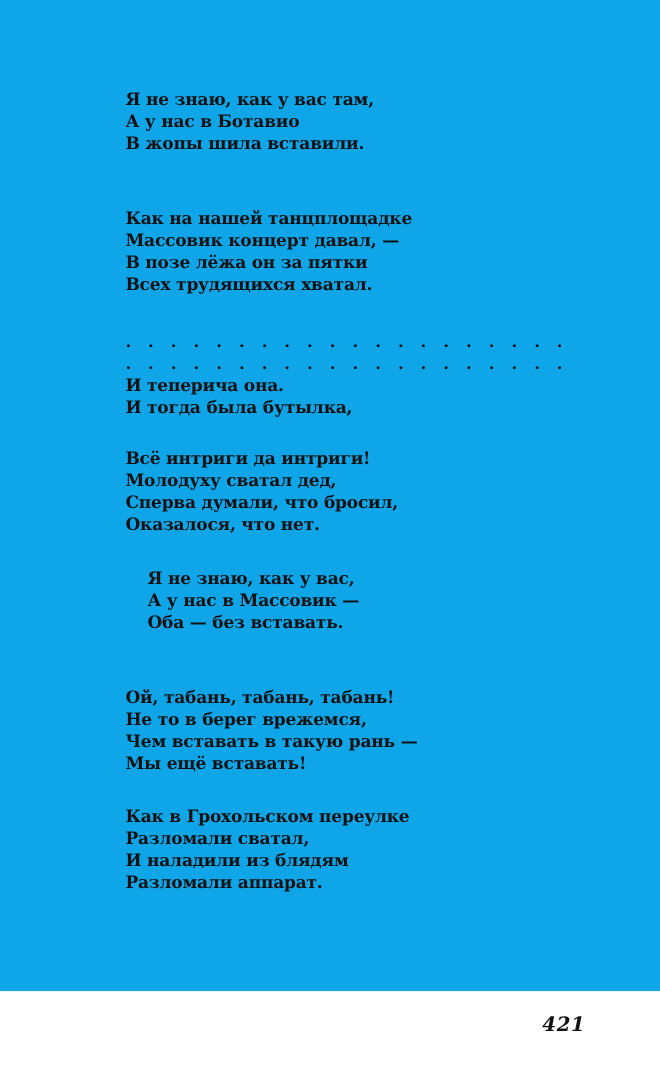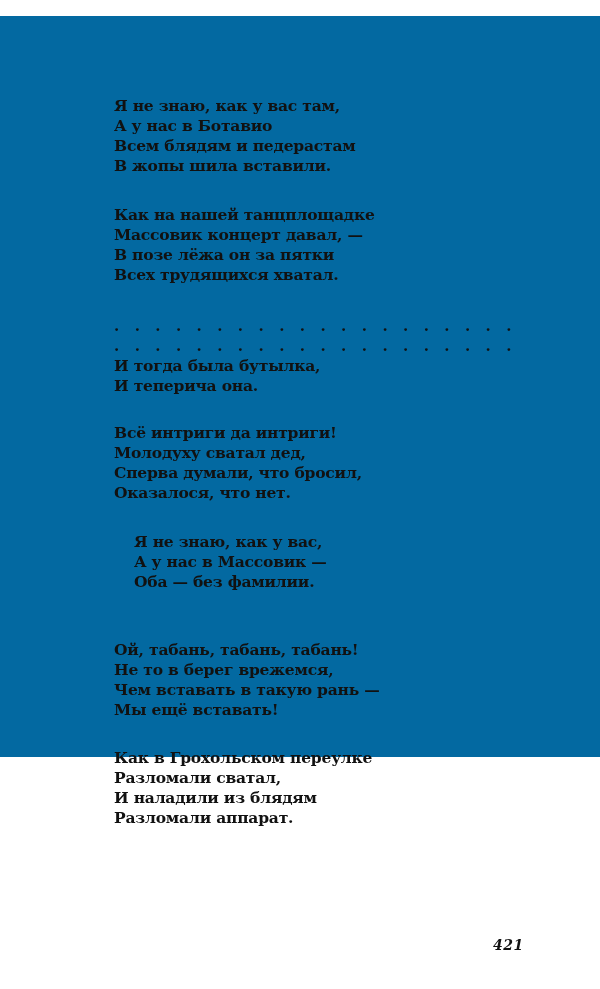--- a/index.html
+++ b/index.html
@@ -10,23 +10,23 @@
     body {
       width: 600px;
       height: 989px;
       position: relative;
       overflow: hidden;
       font-family: "DejaVu Serif", "Liberation Serif", serif;
       color: #111111;
     }
     .page {
       position: absolute;
-      left: 0; top: 16px;
-      width: 600px; height: 741px;
-      background: #0369a1;
+      left: 0; top: 0;
+      width: 600px; height: 901px;
+      background: #0ea5e9;
     }
     .stanza {
       position: absolute;
       left: 114px;
       margin: 0;
       padding: 0;
       list-style: none;
     }
     .line {
       display: block;
@@ -43,66 +43,65 @@
       line-height: 20px;
       font-size: 15px;
       font-weight: bold;
       letter-spacing: 5.1px;
       white-space: nowrap;
     }
     .page-number {
       position: absolute;
       left: 493px;
       top: 921px;
-      font-size: 14px;
+      font-size: 18px;
       font-weight: bold;
       font-style: italic;
       letter-spacing: 0.5px;
     }
   </style>
 </head>
 <body>
 
 <div class="page">
 
   <div class="stanza" style="top:80px;">
     <span class="line">Я не знаю, как у вас там,</span>
     <span class="line">А у нас в Ботавио</span>
-    <span class="line">Всем блядям и педерастам</span>
     <span class="line">В жопы шила вставили.</span>
   </div>
 
   <div class="stanza" style="top:189px;">
     <span class="line">Как на нашей танцплощадке</span>
     <span class="line">Массовик концерт давал, —</span>
     <span class="line">В позе лёжа он за пятки</span>
     <span class="line">Всех трудящихся хватал.</span>
   </div>
 
   <div class="stanza" style="top:300px;">
     <span class="dots">. . . . . . . . . . . . . . . . . . . .</span>
     <span class="dots">. . . . . . . . . . . . . . . . . . . .</span>
   </div>
 
   <div class="stanza" style="top:340px;">
+    <span class="line">И теперича она.</span>
     <span class="line">И тогда была бутылка,</span>
-    <span class="line">И теперича она.</span>
   </div>
 
   <div class="stanza" style="top:407px;">
     <span class="line">Всё интриги да интриги!</span>
     <span class="line">Молодуху сватал дед,</span>
     <span class="line">Сперва думали, что бросил,</span>
     <span class="line">Оказалося, что нет.</span>
   </div>
 
   <div class="stanza" style="top:516px;margin-left:20px;">
     <span class="line">Я не знаю, как у вас,</span>
     <span class="line">А у нас в Массовик —</span>
-    <span class="line">Оба — без фамилии.</span>
+    <span class="line">Оба — без вставать.</span>
   </div>
 
   <div class="stanza" style="top:624px;">
     <span class="line">Ой, табань, табань, табань!</span>
     <span class="line">Не то в берег врежемся,</span>
     <span class="line">Чем вставать в такую рань —</span>
     <span class="line">Мы ещё вставать!</span>
   </div>
 
   <div class="stanza" style="top:732px;">

